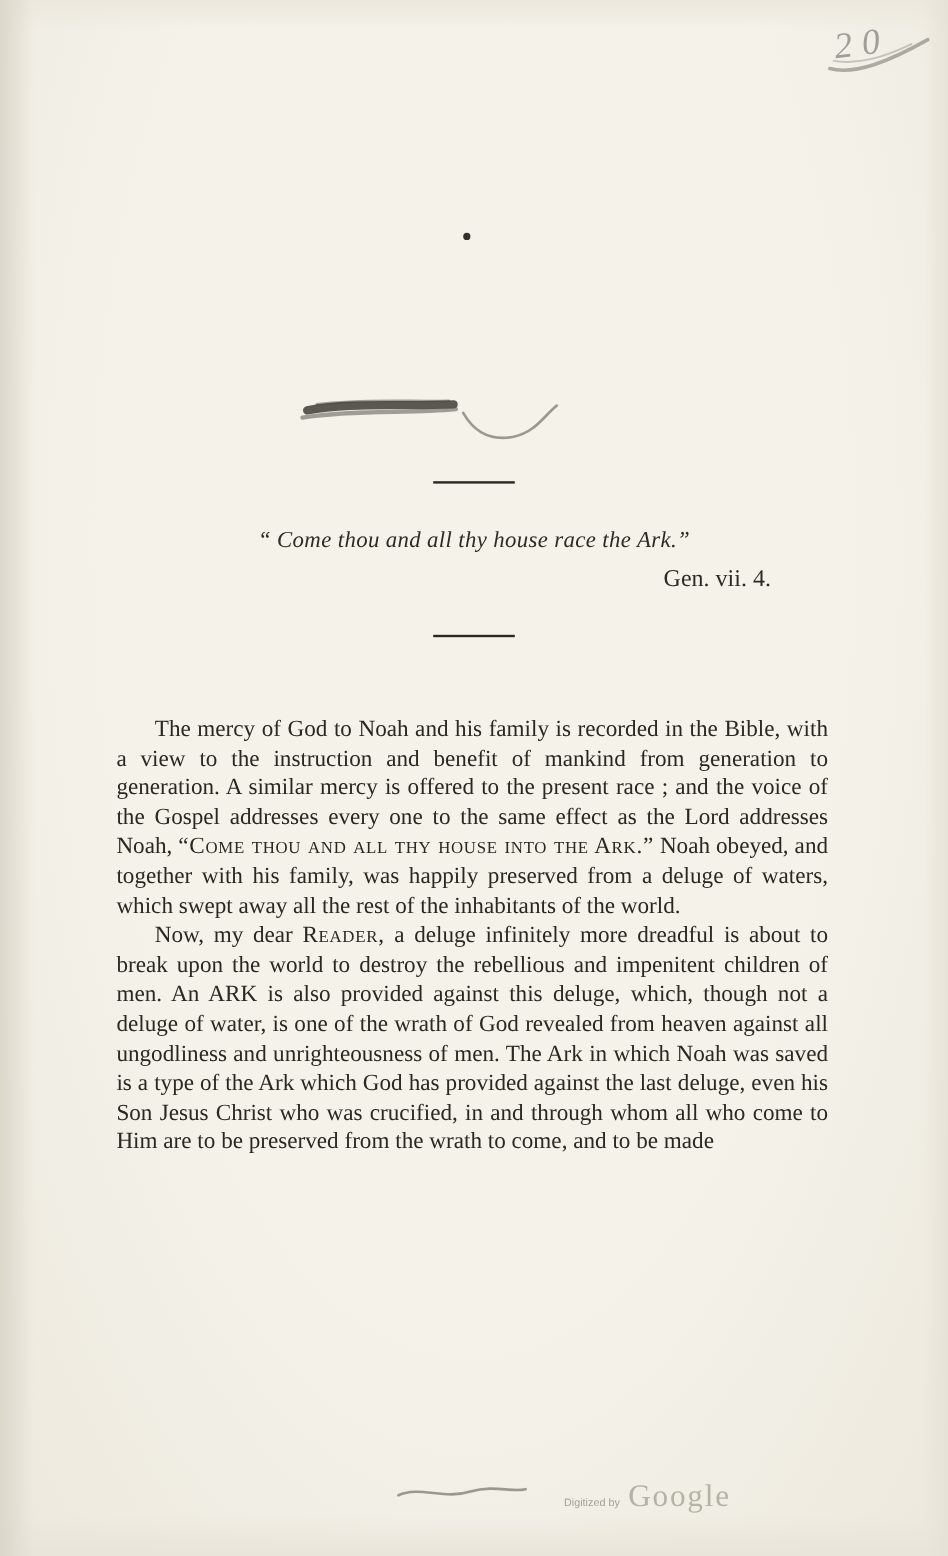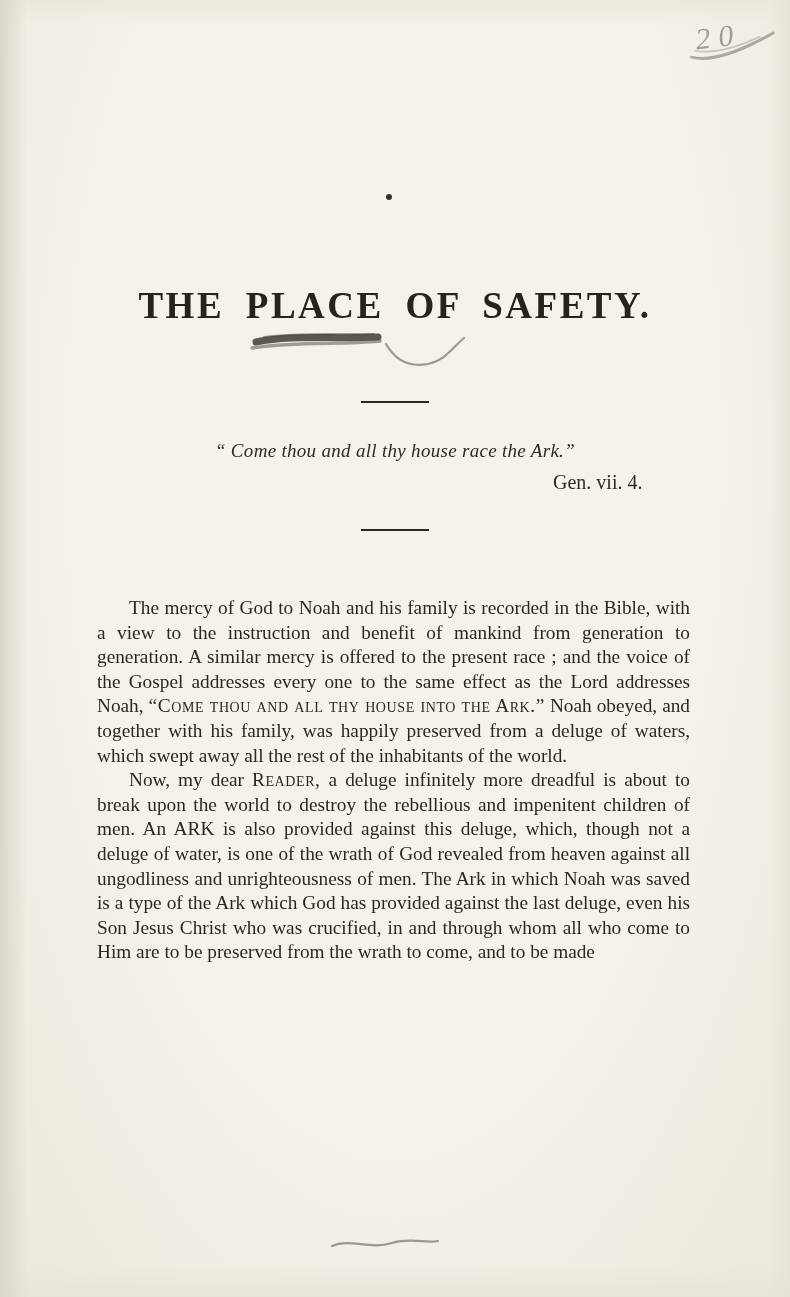--- a/index.html
+++ b/index.html
@@ -131,21 +131,20 @@
   <div class="pencil-number">
     <span class="pencil-number-text">20</span>
     <svg class="pencil-number-svg" width="90" height="52" viewBox="0 0 90 52">
       <path d="M2,36 C22,44 52,36 86,22" fill="none" stroke="#8d8a82" stroke-width="3" stroke-linecap="round" opacity="0.8"></path>
       <path d="M6,30 C26,36 48,32 72,24" fill="none" stroke="#9a978f" stroke-width="1.6" stroke-linecap="round" opacity="0.6"></path>
     </svg>
   </div>
 
   <div class="dot"></div>
 
-  <h1 class="title">THE PLACE OF SAFETY.</h1>
 
   <svg class="smudge-svg" width="230" height="52" viewBox="0 0 230 52">
     <path d="M8,14 C42,7 86,11 130,9" fill="none" stroke="#403d36" stroke-width="7" stroke-linecap="round" opacity="0.85"></path>
     <path d="M4,20 C50,13 92,17 132,13" fill="none" stroke="#5a564e" stroke-width="3.5" stroke-linecap="round" opacity="0.55"></path>
     <path d="M16,9 C55,4 95,7 126,6" fill="none" stroke="#4a463f" stroke-width="2.2" stroke-linecap="round" opacity="0.5"></path>
     <path d="M138,16 C146,30 158,40 180,36 C198,32 204,20 216,10" fill="none" stroke="#8b887f" stroke-width="2.2" stroke-linecap="round" opacity="0.85"></path>
   </svg>
 
   <div class="rule rule-top"></div>
 
@@ -156,14 +155,18 @@
 
   <div class="body-text">
     <p><span>The mercy of God to Noah and his family is recorded in the Bible, with a view to the instruction and benefit of mankind from generation to generation.  A similar mercy is offered to the present race ; and the voice of the Gospel addresses every one to the same effect as the Lord addresses Noah, </span><span class="sc">“Come thou and all thy house into the Ark.”</span><span>  Noah obeyed, and together with his family, was happily preserved from a deluge of waters, which swept away all the rest of the inhabitants of the world.</span></p>
     <p><span>Now, my dear </span><span class="sc">Reader,</span><span> a deluge infinitely more dreadful is about to break upon the world to destroy the rebellious and impenitent children of men.  An ARK is also provided against this deluge, which, though not a deluge of water, is one of the wrath of God revealed from heaven against all ungodliness and unrighteousness of men.  The Ark in which Noah was saved is a type of the Ark which God has provided against the last deluge, even his Son Jesus Christ who was crucified, in and through whom all who come to Him are to be preserved from the wrath to come, and to be made</span></p>
   </div>
 
   <svg class="pencil-squiggle-svg" width="112" height="20" viewBox="0 0 112 20">
     <path d="M2,12 C20,4 40,16 62,9 C82,3 96,10 108,7" fill="none" stroke="#8b887f" stroke-width="2.2" stroke-linecap="round" opacity="0.85"></path>
   </svg>
 
+  <div class="google-footer">
+    <span class="dig-by">Digitized by</span>
+    <span class="google-logo">Google</span>
+  </div>
 
 </div>
 
 </body></html>

